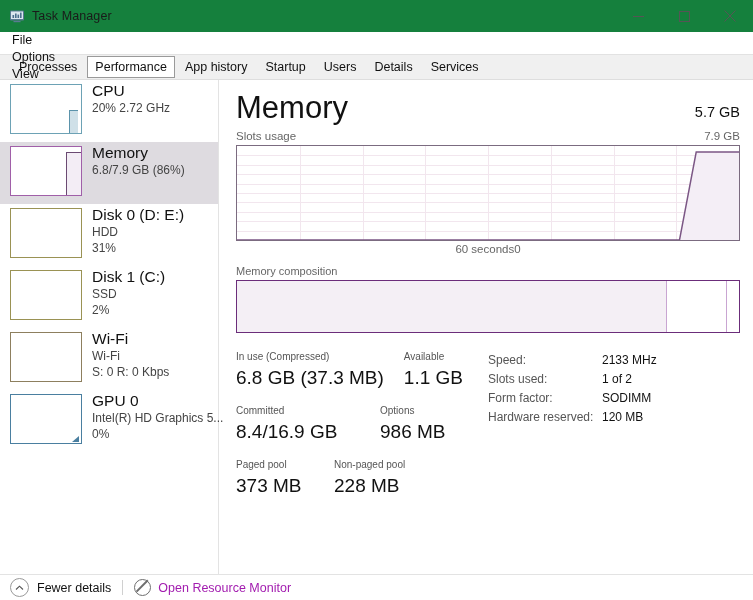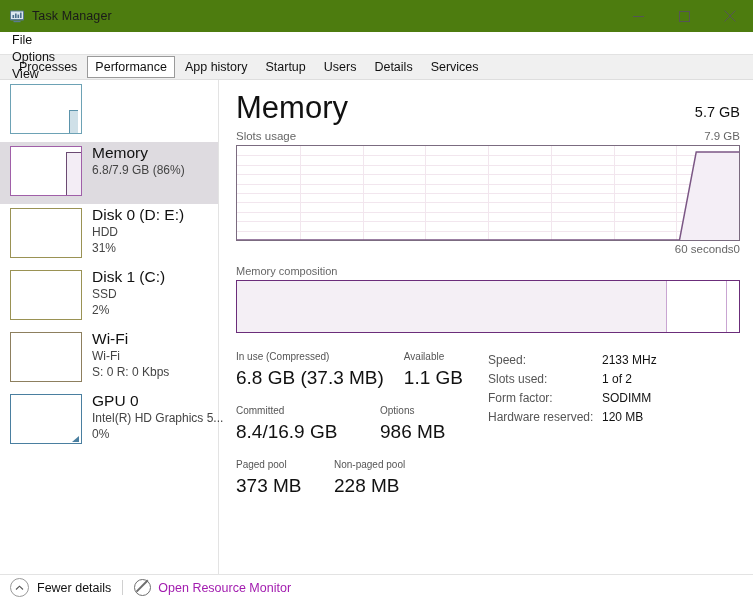--- a/index.html
+++ b/index.html
@@ -14,21 +14,21 @@
     color: #000000;
     overflow: hidden;
     position: relative;
   }
 
   
   .titlebar {
     height: 32px;
     display: flex;
     align-items: center;
-    background: #4d7c0f;
+    background: #15803d;
     position: relative;
   }
   .title-icon {
     width: 16px;
     height: 16px;
     margin-left: 9px;
     margin-right: 7px;
     position: relative;
     flex: none;
   }
@@ -223,21 +223,21 @@
   }
   .grid-v, .grid-h {
     position: absolute;
     background: #f2e6ee;
   }
   .grid-v { top: 0; bottom: 0; width: 1px; }
   .grid-h { left: 0; right: 0; height: 1px; }
   .graph svg { position: absolute; left: 0; top: 0; }
   .axis-row {
     display: flex;
-    justify-content: flex-end;
+    justify-content: center;
     font-size: 11.5px;
     color: #666666;
     margin-top: 2px;
   }
   .comp-label {
     font-size: 11px;
     color: #666666;
     margin-top: 10px;
     margin-bottom: 3px;
   }
@@ -397,20 +397,24 @@
   <div class="tab">Services</div>
 </div>
 
 <div class="content">
 
   <div class="sidebar">
 
     <div class="side-item">
       <div class="thumb cpu">
         <div class="thumb-spike"></div>
+      </div>
+      <div class="side-meta">
+        <div class="side-title">CPU</div>
+        <div class="side-sub">20%  2.72 GHz</div>
       </div>
     </div>
 
     <div class="side-item selected">
       <div class="thumb mem">
         <div class="thumb-memfill"></div>
       </div>
       <div class="side-meta">
         <div class="side-title">Memory</div>
         <div class="side-sub">6.8/7.9 GB (86%)</div>

